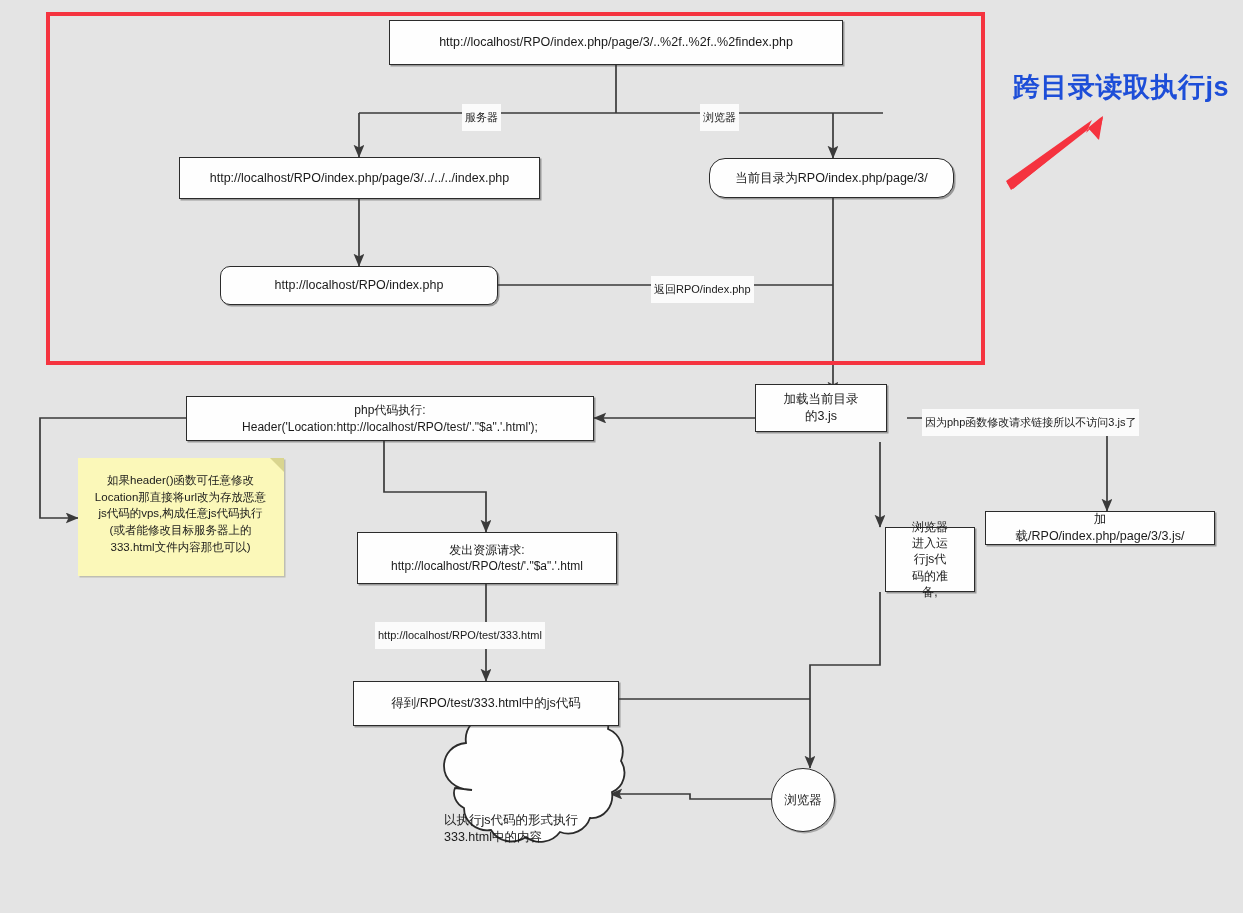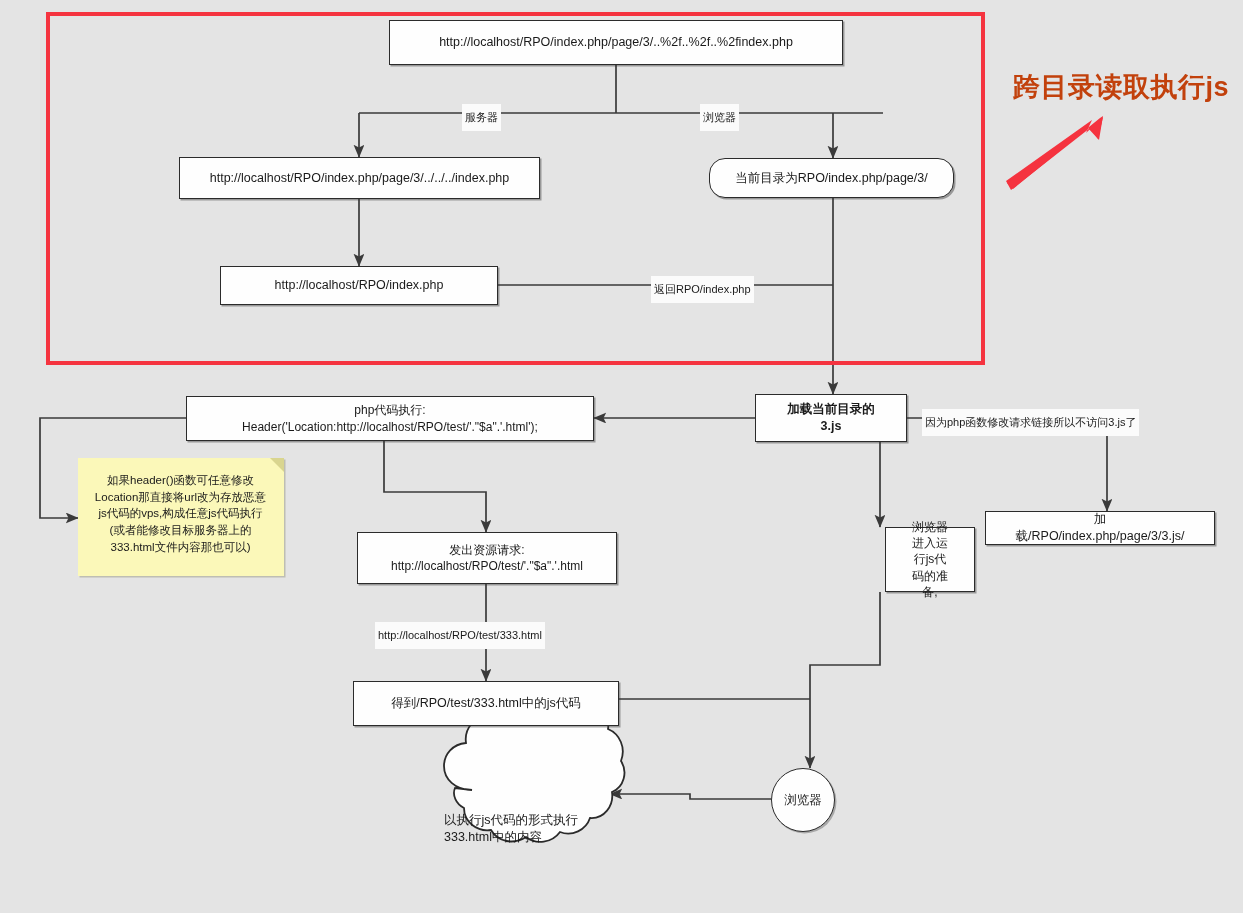--- a/index.html
+++ b/index.html
@@ -78,21 +78,21 @@
   }
   .red-region {
     position: absolute;
     box-sizing: border-box;
     border: 4px solid #f5333f;
     z-index: 6;
     pointer-events: none;
   }
   .red-note {
     position: absolute;
-    color: #c2410c;
+    color: #1d4ed8;
     font-size: 27px;
     font-weight: 600;
     letter-spacing: 0.5px;
     white-space: nowrap;
     z-index: 7;
   }
   .circle-node {
     position: absolute;
     box-sizing: border-box;
     background: #fefefe;
@@ -189,23 +189,23 @@
       <path d="M1007,183 L1013,189 L1100,118 L1103,116 L1099,140 L1087,127 Z"></path>
     </g>
   </svg>
 
   <div class="node" style="left:389px; top:20px; width:454px; height:45px;">http://localhost/RPO/index.php/page/3/..%2f..%2f..%2findex.php</div>
 
   <div class="node" style="left:179px; top:157px; width:361px; height:42px;">http://localhost/RPO/index.php/page/3/../../../index.php</div>
 
   <div class="node" style="left:709px; top:158px; width:245px; height:40px;border-radius:16px;">当前目录为RPO/index.php/page/3/</div>
 
-  <div class="node" style="left:220px; top:266px; width:278px; height:39px;">http://localhost/RPO/index.php</div>
-
-  <div class="node" style="left:755px; top:394px; width:152px; height:48px;font-weight:bold;">加载当前目录的3.js</div>
+  <div class="node" style="left:220px; top:266px; width:278px; height:39px;border-radius:10px;">http://localhost/RPO/index.php</div>
+
+  <div class="node" style="left:755px; top:384px; width:132px; height:48px;">加载当前目录的3.js</div>
 
   <div class="node" style="left:186px; top:396px; width:408px; height:45px; font-size:12px;">php代码执行:
 Header('Location:http://localhost/RPO/test/'."$a".'.html');</div>
 
   <div class="node" style="left:357px; top:532px; width:260px; height:52px; font-size:12px;">发出资源请求:
 http://localhost/RPO/test/'."$a".'.html</div>
 
   <div class="node" style="left:353px; top:681px; width:266px; height:45px;">得到/RPO/test/333.html中的js代码</div>
 
   <div class="node" style="left:885px; top:527px; width:90px; height:65px; font-size:12px;">浏览器进入运行js代码的准

